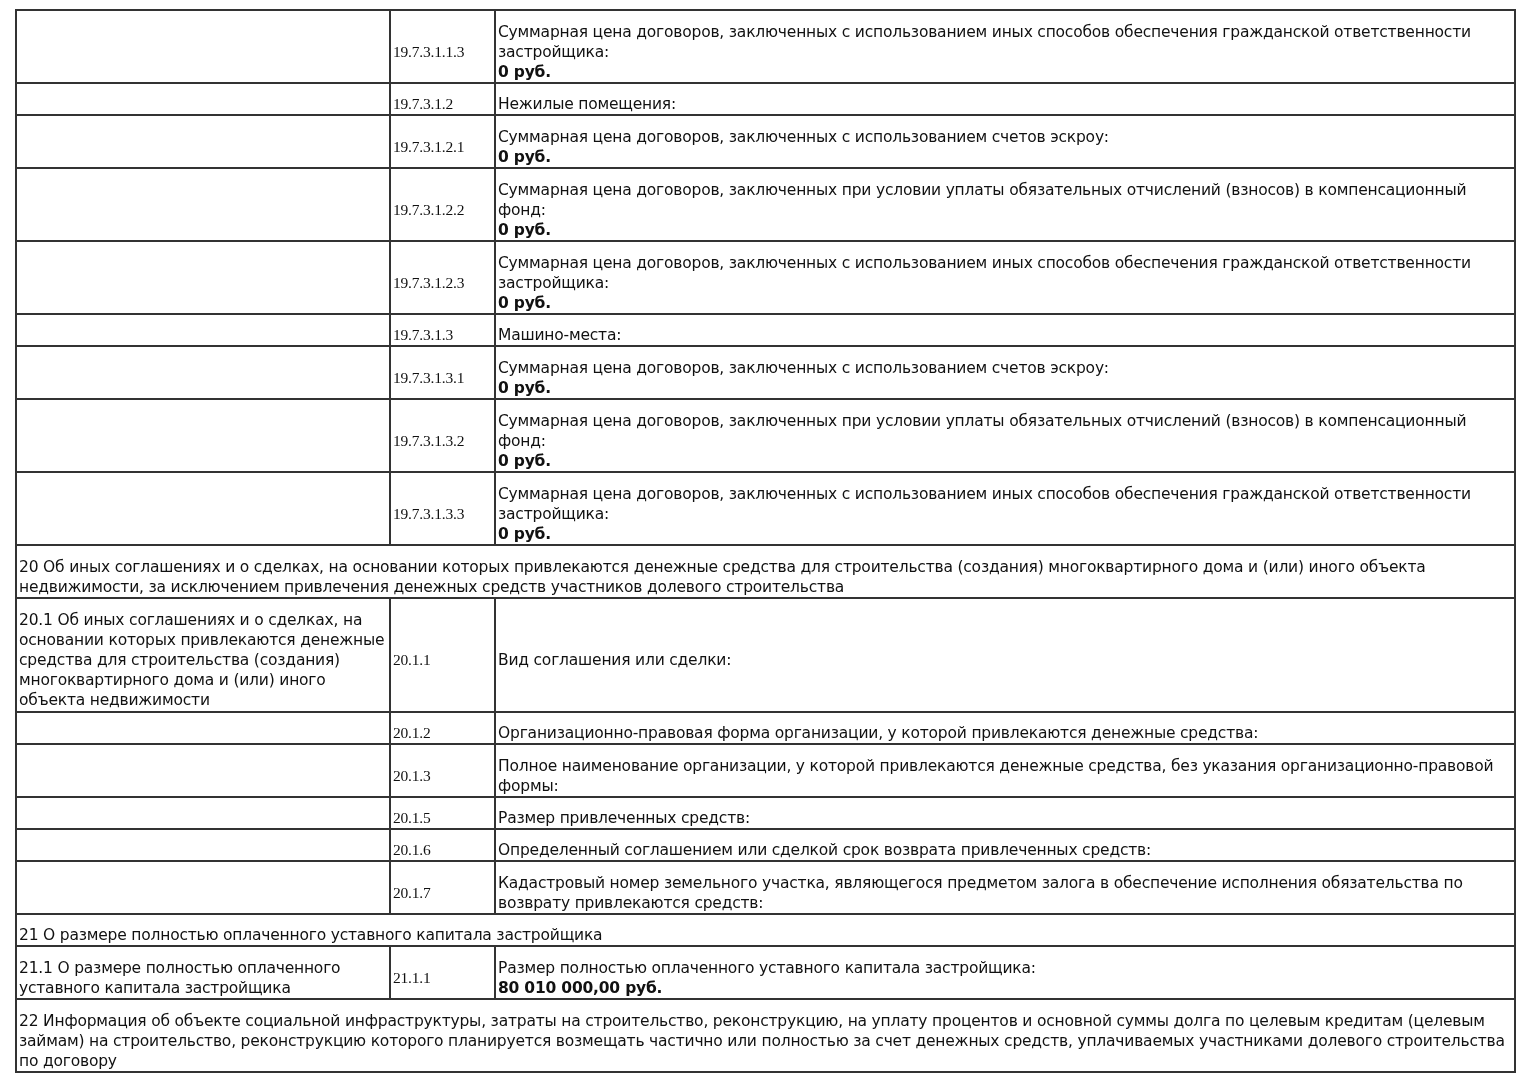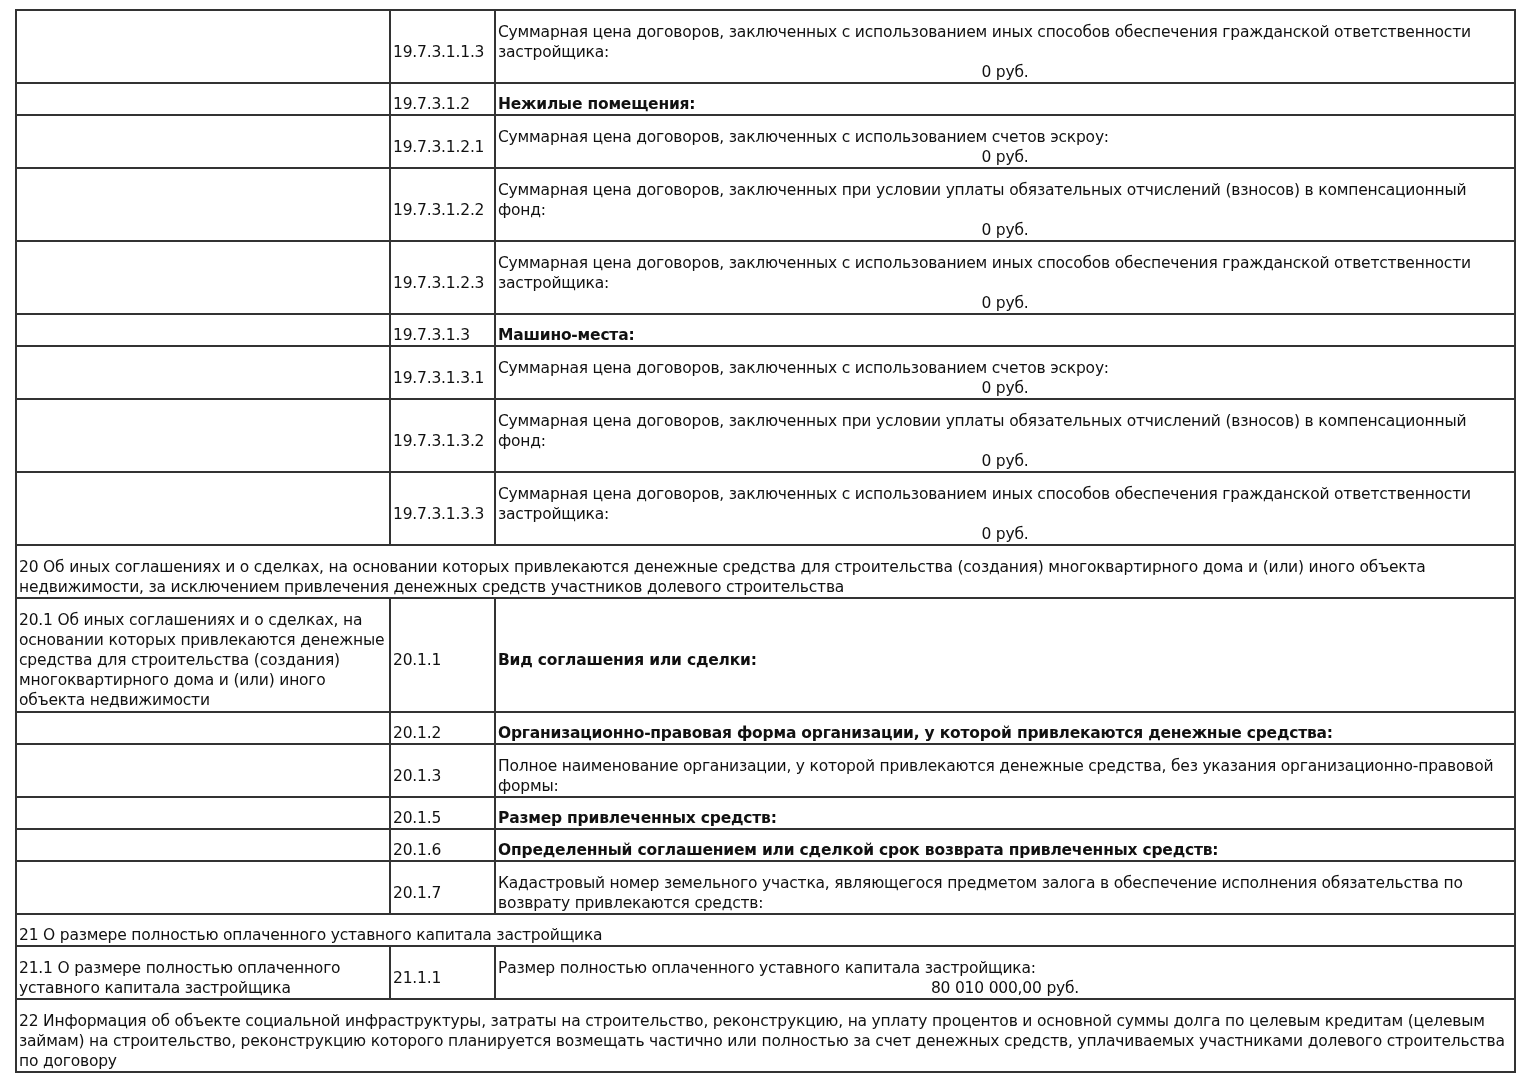--- a/index.html
+++ b/index.html
@@ -13,25 +13,25 @@
   table.doc td {
     border: 2px solid #333;
     padding: 10px 2px 0 2px;
     vertical-align: middle;
     overflow: hidden;
     letter-spacing: -0.2px;
   }
   col.c1 { width: 374px; }
   col.c2 { width: 105px; }
   col.c3 { width: 1020px; }
-  td.code { white-space: nowrap; letter-spacing: -0.3px; }
+  td.code { white-space: nowrap; letter-spacing: -0.3px; font-family: Liberation Serif, serif; }
   td.desc { vertical-align: top; }
-  td.desc.mid { vertical-align: middle; font-weight: bold; }
+  td.desc.mid { vertical-align: middle; }
   td.sec { vertical-align: top; }
-  .val { font-weight: normal; display: block; text-align: center; }
+  .val { font-weight: bold; display: block; }
   .line { display: block; }
   tr.h24 td { height: 20px; }
   tr.h45 td { height: 41px; }
   tr.h65 td { height: 61px; }
   tr.h106 td { height: 102px; }
 </style>
 </head>
 <body>
 
 <table class="doc">

